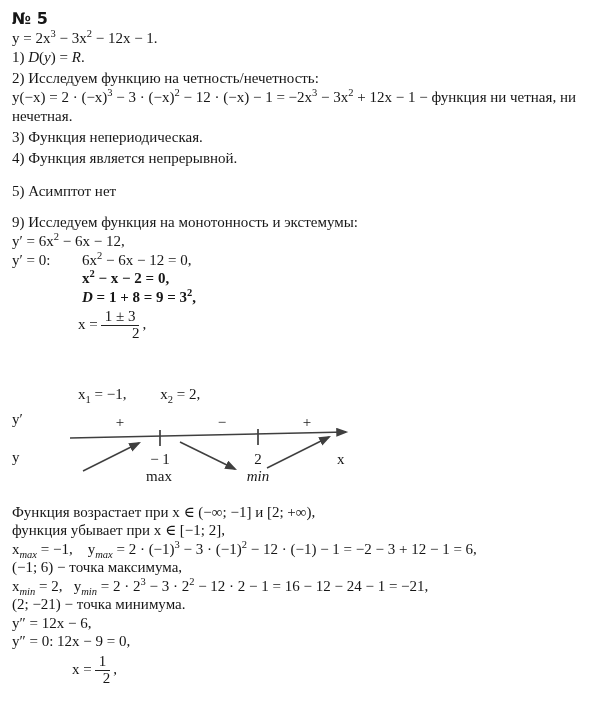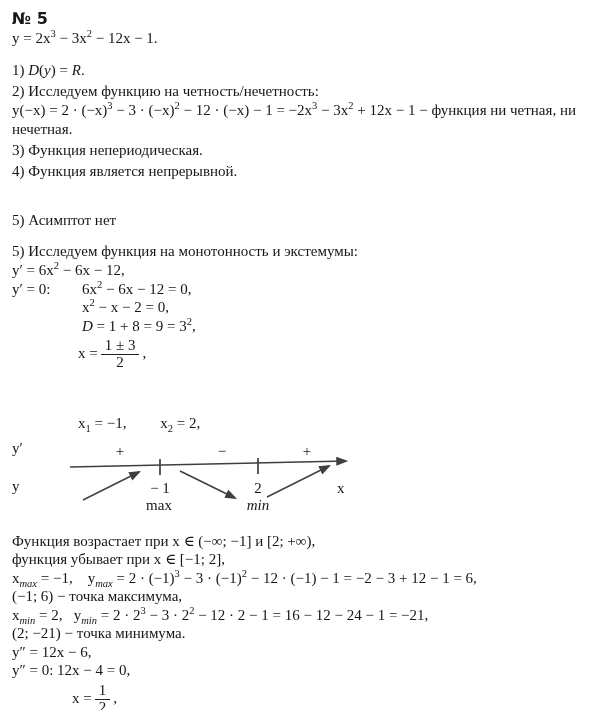--- a/index.html
+++ b/index.html
@@ -9,28 +9,28 @@
     width:600px; height:710px;
     padding:8px 0 0 12px;
     font-family:"Liberation Serif","DejaVu Serif",serif;
     font-size:15px; line-height:19px; color:#161616;
     position:relative;
   }
   .title { font-family:"DejaVu Sans","Liberation Sans",sans-serif; font-weight:bold; font-size:16px; line-height:21px; }
   .line { white-space:nowrap; }
   .wrap { white-space:normal; width:590px; }
   .eq { line-height:18.5px; }
-  .g12 { margin-top:12px; } .g13 { margin-top:13px; } .g14 { margin-top:30px; } .g15 { margin-top:2px; }
-  .ind60 { padding-left:60px; } .ind66 { padding-left:66px;margin-top:44px; } .ind70 { padding-left:70px; }
+  .g12 { margin-top:12px; } .g13 { margin-top:0; } .g14 { margin-top:14px; } .g15 { margin-top:2px; }
+  .ind60 { padding-left:60px; } .ind66 { padding-left:66px;margin-top:44px; } .ind70 { padding-left:70px;font-weight:bold; }
   .tab70 { display:inline-block; min-width:70px; }
   .tab45 { display:inline-block; min-width:45px; }
   sup { font-size:10.5px; line-height:0; }
   sub { font-size:10.5px; line-height:0; }
   .frac-row { display:flex; align-items:center; margin:2px 0 1px; line-height:15px; }
-  .frac { display:inline-block; text-align:center; margin:0 3px; }
+  .frac { display:inline-block; text-align:right; margin:0 3px; }
   .frac .num { display:block; line-height:16px; padding:0 4px 1px; border-bottom:1px solid #222; }
   .frac .den { display:block; line-height:15px; }
   .diagram { position:relative; height:80px; margin-top:3px; width:588px; }
   .diagram svg { position:absolute; left:0; top:0; }
   .dl { position:absolute; line-height:15px; }
   .ctr { transform:translateX(-50%); }
   .para { margin-top:16px; }
   .para .line { line-height:18.5px; }
 </style>
 </head>
@@ -45,21 +45,21 @@
 
   <div class="line g15">2) Исследуем функцию на четность/нечетность:</div>
   <div class="wrap">y(−x) = 2 · (−x)<sup>3</sup> − 3 · (−x)<sup>2</sup> − 12 · (−x) − 1 = −2x<sup>3</sup> − 3x<sup>2</sup> + 12x − 1 − функция ни четная, ни нечетная.</div>
 
   <div class="line g15">3) Функция непериодическая.</div>
 
   <div class="line g15">4) Функция является непрерывной.</div>
 
   <div class="line g14">5) Асимптот нет</div>
 
-  <div class="line g12">5) Исследуем функция на монотонность и экстемумы:</div>
+  <div class="line g12">9) Исследуем функция на монотонность и экстемумы:</div>
   <div class="line eq">y′ = 6x<sup>2</sup> − 6x − 12,</div>
   <div class="line eq">
     <span class="tab70">y′ = 0:</span><span>6x<sup>2</sup> − 6x − 12 = 0,</span>
   </div>
   <div class="line eq ind70">x<sup>2</sup> − x − 2 = 0,</div>
   <div class="line eq ind70"><i>D</i> = 1 + 8 = 9 = 3<sup>2</sup>,</div>
   <div class="frac-row ind66">
     <span>x = </span>
       <span class="frac">
         <span class="num">1 ± 3</span>
@@ -99,21 +99,21 @@
     <div class="line">Функция возрастает при x ∈ (−∞; −1] и [2; +∞),</div>
     <div class="line">функция убывает при x ∈ [−1; 2],</div>
     <div class="line">x<sub><i>max</i></sub> = −1,&nbsp;&nbsp;&nbsp; y<sub><i>max</i></sub> = 2 · (−1)<sup>3</sup> − 3 · (−1)<sup>2</sup> − 12 · (−1) − 1 = −2 − 3 + 12 − 1 = 6,</div>
     <div class="line">(−1; 6) − точка максимума,</div>
     <div class="line">x<sub><i>min</i></sub> = 2,&nbsp;&nbsp; y<sub><i>min</i></sub> = 2 · 2<sup>3</sup> − 3 · 2<sup>2</sup> − 12 · 2 − 1 = 16 − 12 − 24 − 1 = −21,</div>
     <div class="line">(2; −21) − точка минимума.</div>
   </div>
 
   <div class="line eq">y″ = 12x − 6,</div>
   <div class="line eq">
-    <span class="tab45">y″ = 0:</span><span>12x − 4 = 0,</span>
+    <span class="tab45">y″ = 0:</span><span>12x − 9 = 0,</span>
   </div>
   <div class="frac-row ind60">
     <span>x = </span>
       <span class="frac">
         <span class="num">1</span>
         <span class="den">2</span>
       </span>
       <span>,</span>
   </div>
 

